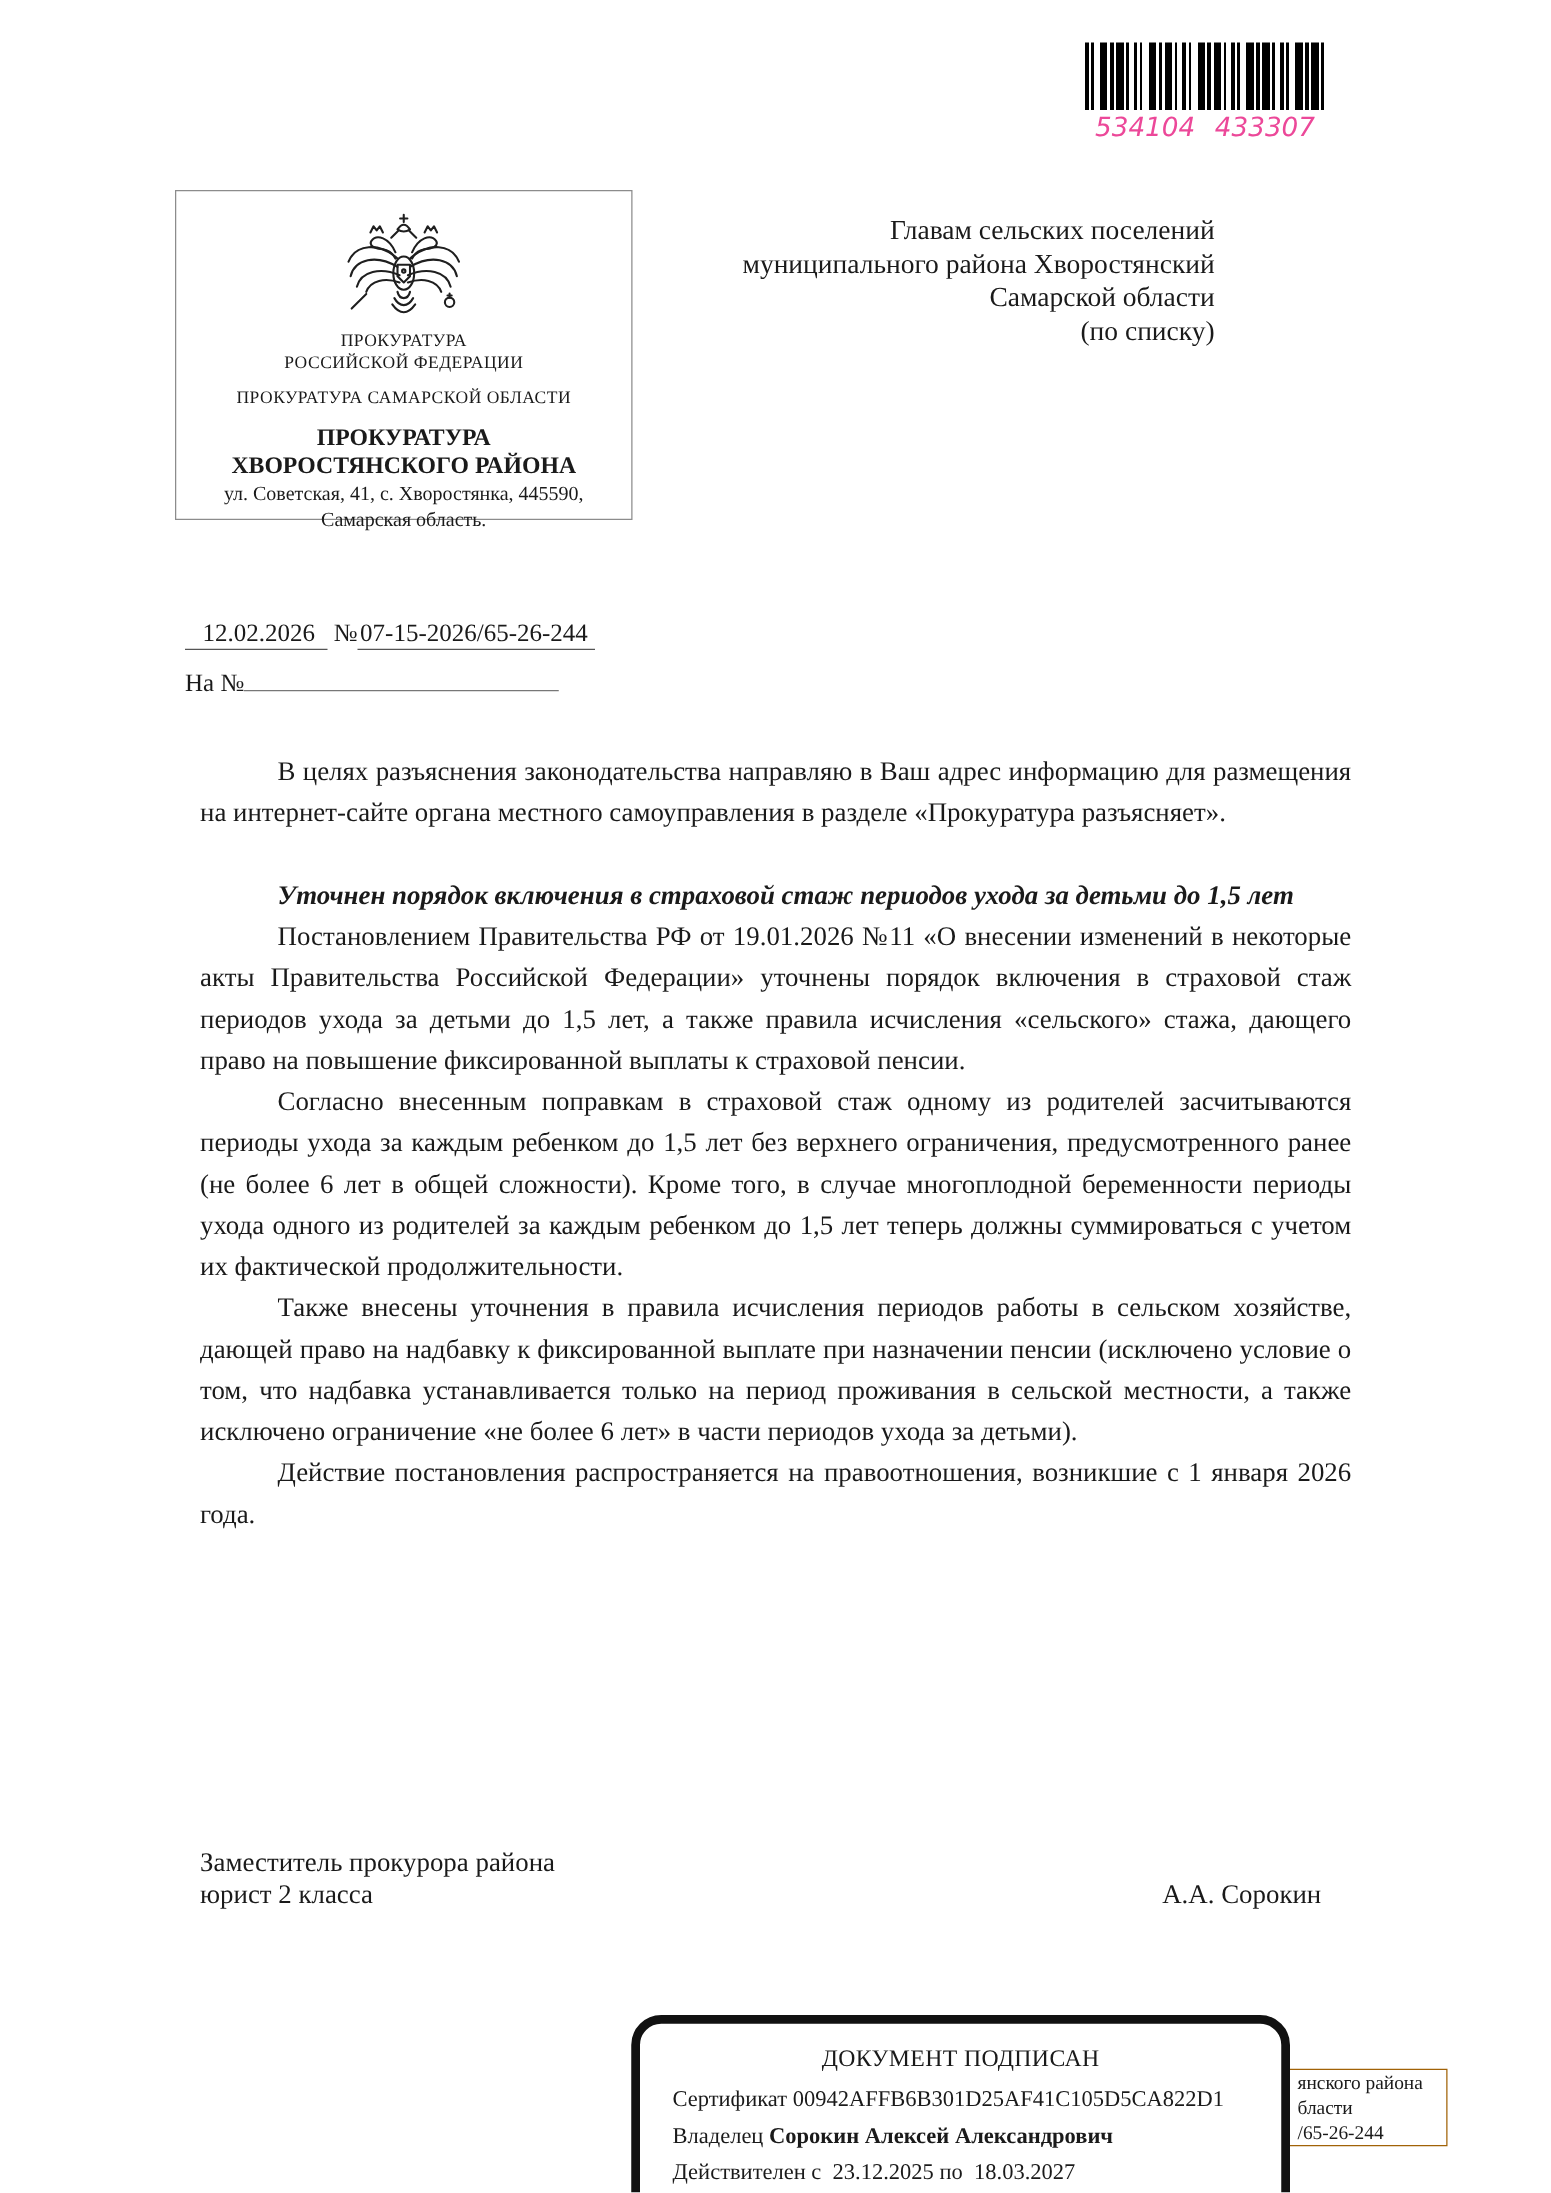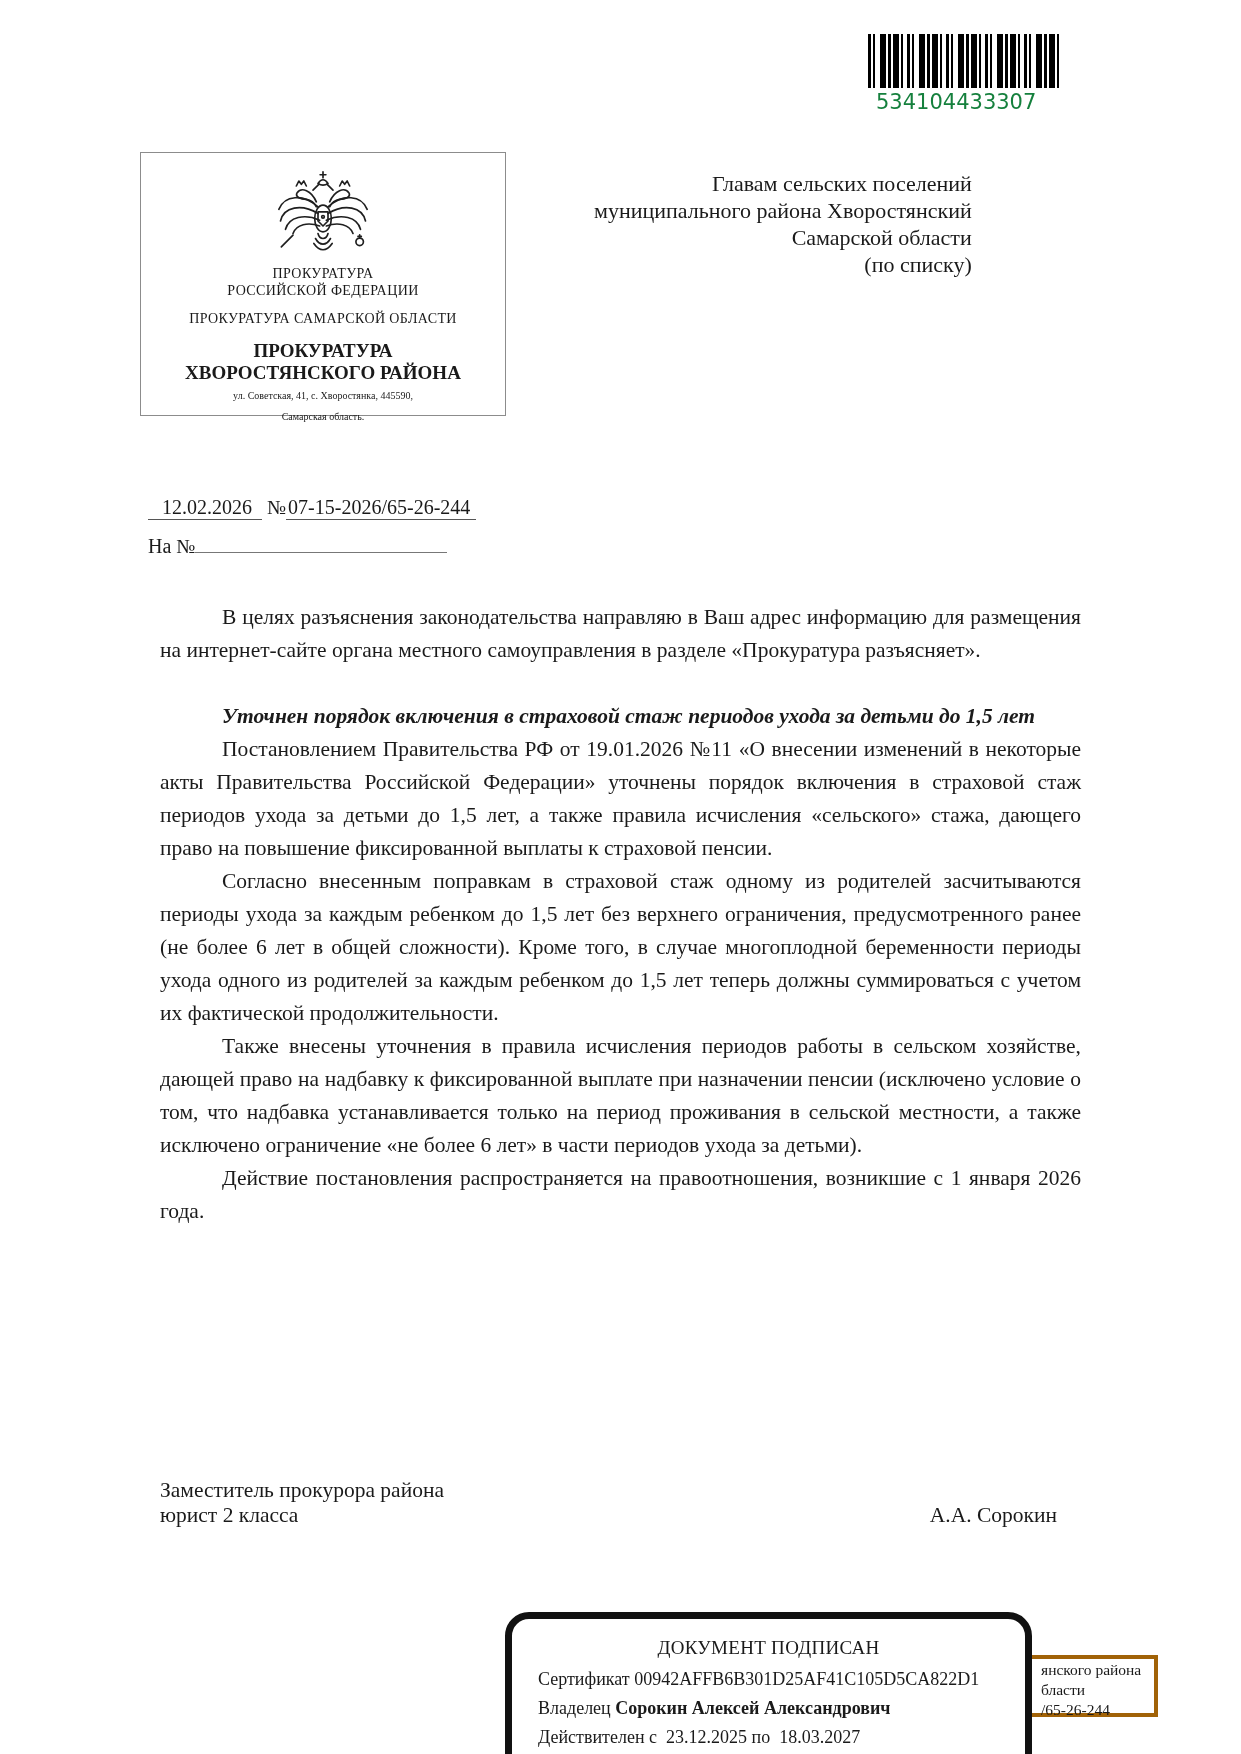--- a/index.html
+++ b/index.html
@@ -13,34 +13,34 @@
     height:54px;width:192px;
     background:repeating-linear-gradient(90deg,
       #000 0px,#000 3px,#fff 3px,#fff 5px,
       #000 5px,#000 7px,#fff 7px,#fff 12px,
       #000 12px,#000 18px,#fff 18px,#fff 20px,
       #000 20px,#000 23px,#fff 23px,#fff 25px,
       #000 25px,#000 31px,#fff 31px,#fff 33px,
       #000 33px,#000 35px,#fff 35px,#fff 39px);
   }
   .barcode-nums{
-    display:flex;padding:2px 8px 0 8px;
-    font-family:"DejaVu Sans", sans-serif;font-size:21px;color:#15803d;
+    display:flex;justify-content:space-between;padding:2px 8px 0 8px;
+    font-family:"DejaVu Sans", sans-serif;font-size:21px;color:#ec4899;font-style:italic;
   }
   
   .letterhead{
     position:absolute;left:140px;top:152px;width:366px;height:264px;
     border:1px solid #8c8c8c;text-align:center;box-sizing:border-box;
   }
   .emblem{margin:14px auto 0 auto;display:block;}
   .lh-small{font-size:14px;line-height:17px;letter-spacing:.4px;}
   .lh-mid{font-size:14px;line-height:17px;margin-top:11px;letter-spacing:.4px;}
   .lh-bold{font-size:19px;line-height:22px;font-weight:bold;margin-top:13px;}
   .lh-bold2{font-size:19px;line-height:22px;font-weight:bold;}
-  .lh-addr{font-size:10px;line-height:19px;margin-top:2px;}
+  .lh-addr{font-size:16px;line-height:19px;margin-top:2px;}
   
   .recipient{position:absolute;left:594px;top:170px;font-size:22px;line-height:27px;text-align:right;}
   
   .ref-line{position:absolute;left:148px;top:496px;font-size:20px;}
   .u{border-bottom:1px solid #555;}
   .u-date{padding:0 10px 1px 14px;}
   .u-num{padding:0 6px 1px 2px;}
   .reply-line{position:absolute;left:148px;top:534px;font-size:20px;}
   .reply-ul{display:inline-block;width:252px;border-bottom:1px solid #777;height:18px;}
   
@@ -59,21 +59,21 @@
     box-sizing:border-box;border:7px solid #111;border-radius:24px;
     background:#fff;z-index:2;padding:16px 26px 0 26px;
   }
   .esign-title{text-align:center;font-size:19px;line-height:25px;letter-spacing:.3px;}
   .esign-row{font-size:18px;line-height:20px;margin-top:9px;}
   .esign-row:first-of-type{margin-top:14px;}
   .esign-owner{font-weight:bold;}
   
   .regstamp{
     position:absolute;left:1022px;top:1655px;width:136px;height:62px;
-    box-sizing:border-box;border:4px solid #a16207;z-index:1;
+    box-sizing:border-box;border:1px solid #a16207;z-index:1;
     font-size:15.5px;line-height:20px;padding:1px 19px 0 15px;white-space:nowrap;
   }
 </style>
 </head>
 <body>
 
 <div class="page">
 
   <div class="barcode-wrap">
     <div class="barcode-bars"></div>

